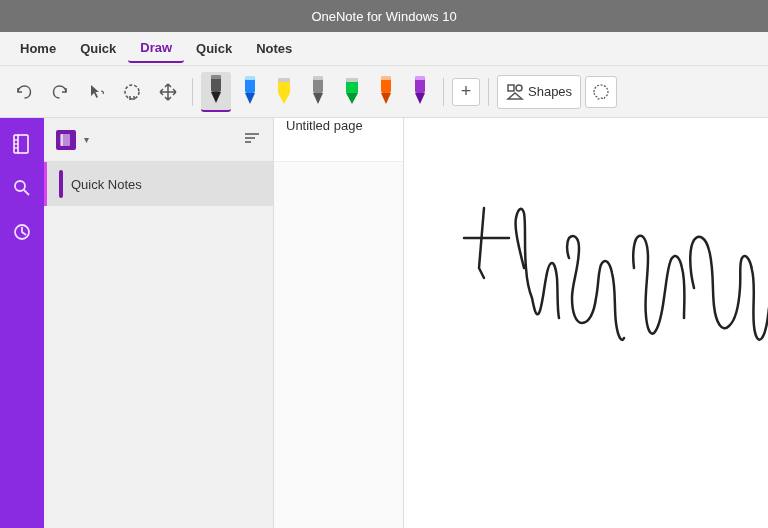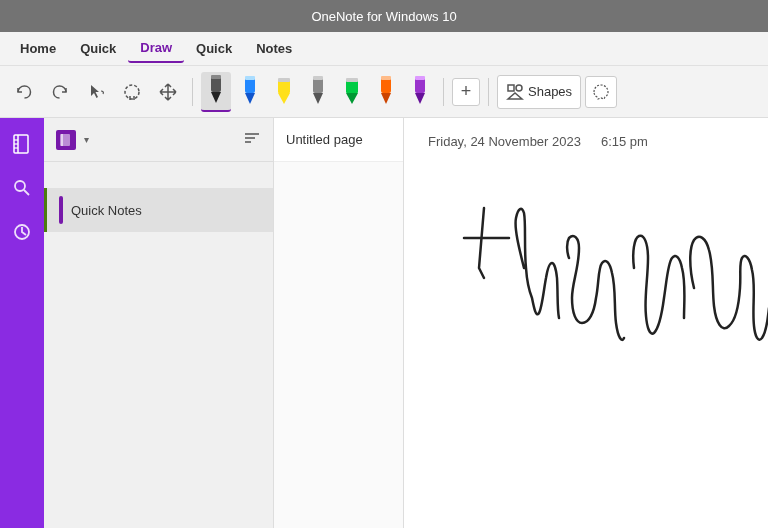--- a/index.html
+++ b/index.html
@@ -162,21 +162,21 @@
       overflow-y: auto;
     }
     .section-item {
       height: 44px;
       display: flex;
       align-items: center;
       padding: 0 12px;
       cursor: pointer;
       background: #e8e8e8;
     }
-    .section-item.active { background: #e0e0e0; border-left: 3px solid #4d7c0f; margin-top: 26px; }
+    .section-item.active { background: #e0e0e0; border-left: 3px solid #d946ef; }
     .section-color-bar {
       width: 4px;
       height: 28px;
       border-radius: 2px;
       margin-right: 8px;
     }
     .section-name {
       font-size: 13px;
       color: #333;
     }
@@ -185,21 +185,20 @@
     #pages-panel {
       width: 130px;
       background: #fafafa;
       border-right: 1px solid #ddd;
       display: flex;
       flex-direction: column;
     }
     .page-item {
       height: 44px;
       display: flex;
-      align-items: center;
       padding: 0 12px;
       cursor: pointer;
       border-bottom: 1px solid #eee;
     }
     .page-item.active { background: white; }
     .page-name {
       font-size: 13px;
       color: #333;
     }
 
@@ -466,24 +465,20 @@
     </div>
   </div>
 
   <div id="pages-panel">
     <div class="page-item active">
       <span class="page-name">Untitled page</span>
     </div>
   </div>
 
   <div id="content-area">
-    <div id="page-date-header">
-      <span class="date-text">Friday, 24 November 2023</span>
-      <span class="time-text">6:15 pm</span>
-    </div>
 
     <div id="handwriting-area">
       <svg width="380" height="260" viewBox="0 0 380 260">
 
         <path d="
           M 60 40
           L 55 100
           L 60 110
           M 40 70 L 85 70
         " stroke="#222" stroke-width="2.5" fill="none" stroke-linecap="round" stroke-linejoin="round"></path>

